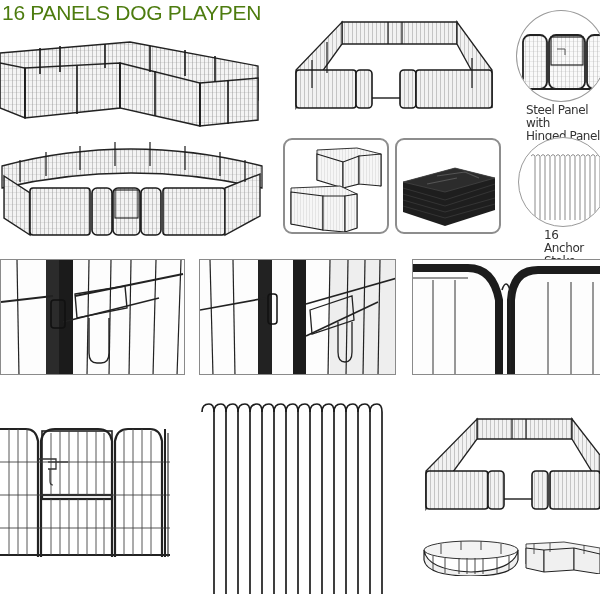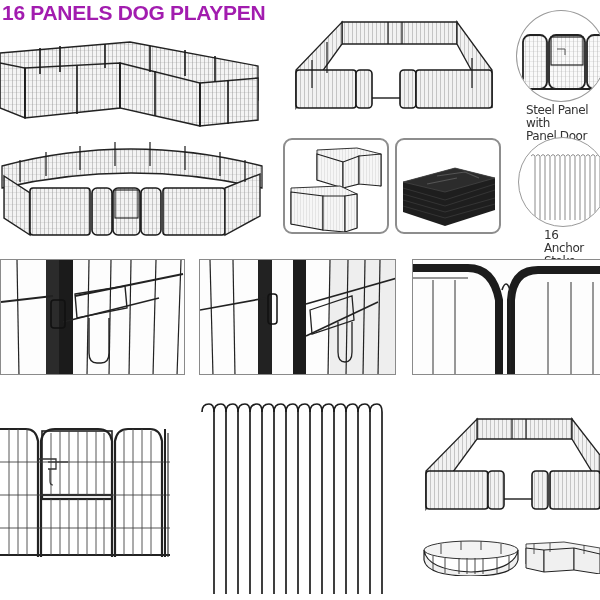--- a/index.html
+++ b/index.html
@@ -1,22 +1,22 @@
 <!DOCTYPE html>
 <html><head>
 <meta charset="utf-8">
 <style>
   * { box-sizing: border-box; margin: 0; padding: 0; }
   html, body { width: 600px; height: 600px; background: #ffffff; overflow: hidden; }
   body { position: relative; font-family: "DejaVu Sans", sans-serif; color: #2a2a2a; }
   .abs { position: absolute; }
   .title {
     left: 2px; top: 0px; font-size: 21px; letter-spacing: -0.3px;
-    font-family: "Liberation Sans", sans-serif; color: #a21caf; line-height: 26px;
-    font-weight: 700;
+    font-family: "Liberation Sans", sans-serif; color: #4d7c0f; line-height: 26px;
+    font-weight: 400;
   }
   .callout {
     font-family: "DejaVu Sans", sans-serif; font-size: 12px; line-height: 13px;
     color: #333; letter-spacing: -0.4px;
   }
   .circle {
     border: 1.4px solid #9a9a9a; border-radius: 50%; overflow: hidden; background: #fff;
   }
   .rbox {
     border: 2px solid #8d8d8d; border-radius: 9px; overflow: hidden; background: #fff;
@@ -105,21 +105,21 @@
     <rect x="6" y="24" width="24" height="54" rx="7" fill="url(#meshC)" stroke="#222" stroke-width="1.8"></rect>
     <rect x="32" y="24" width="36" height="54" rx="7" fill="url(#meshC)" stroke="#222" stroke-width="1.8"></rect>
     <rect x="34" y="26" width="32" height="28" fill="none" stroke="#222" stroke-width="1.2"></rect>
     <rect x="70" y="24" width="24" height="54" rx="7" fill="url(#meshC)" stroke="#222" stroke-width="1.8"></rect>
     <path d="M40 38 h8 v6" fill="none" stroke="#555" stroke-width="1"></path>
     <line x1="0" y1="78" x2="90" y2="78" stroke="#222" stroke-width="1.8"></line>
   </svg>
 </div>
 <div class="abs callout" style="left:526px;top:104px;">
   <div>Steel Panel with</div>
-  <div>Panel Door</div>
+  <div>Hinged Panel</div>
 </div>
 
 <div class="abs" style="left:0;top:138px;width:268px;height:100px;">
   <svg width="268" height="100" viewBox="0 0 268 100">
     <defs>
       <pattern id="meshD" width="4" height="6" patternUnits="userSpaceOnUse">
         <rect width="4" height="6" fill="#f3f3f3"></rect>
         <line x1="0" y1="0" x2="0" y2="6" stroke="#5a5a5a" stroke-width="0.6"></line>
         <line x1="0" y1="0" x2="4" y2="0" stroke="#999" stroke-width="0.4"></line>
       </pattern>

